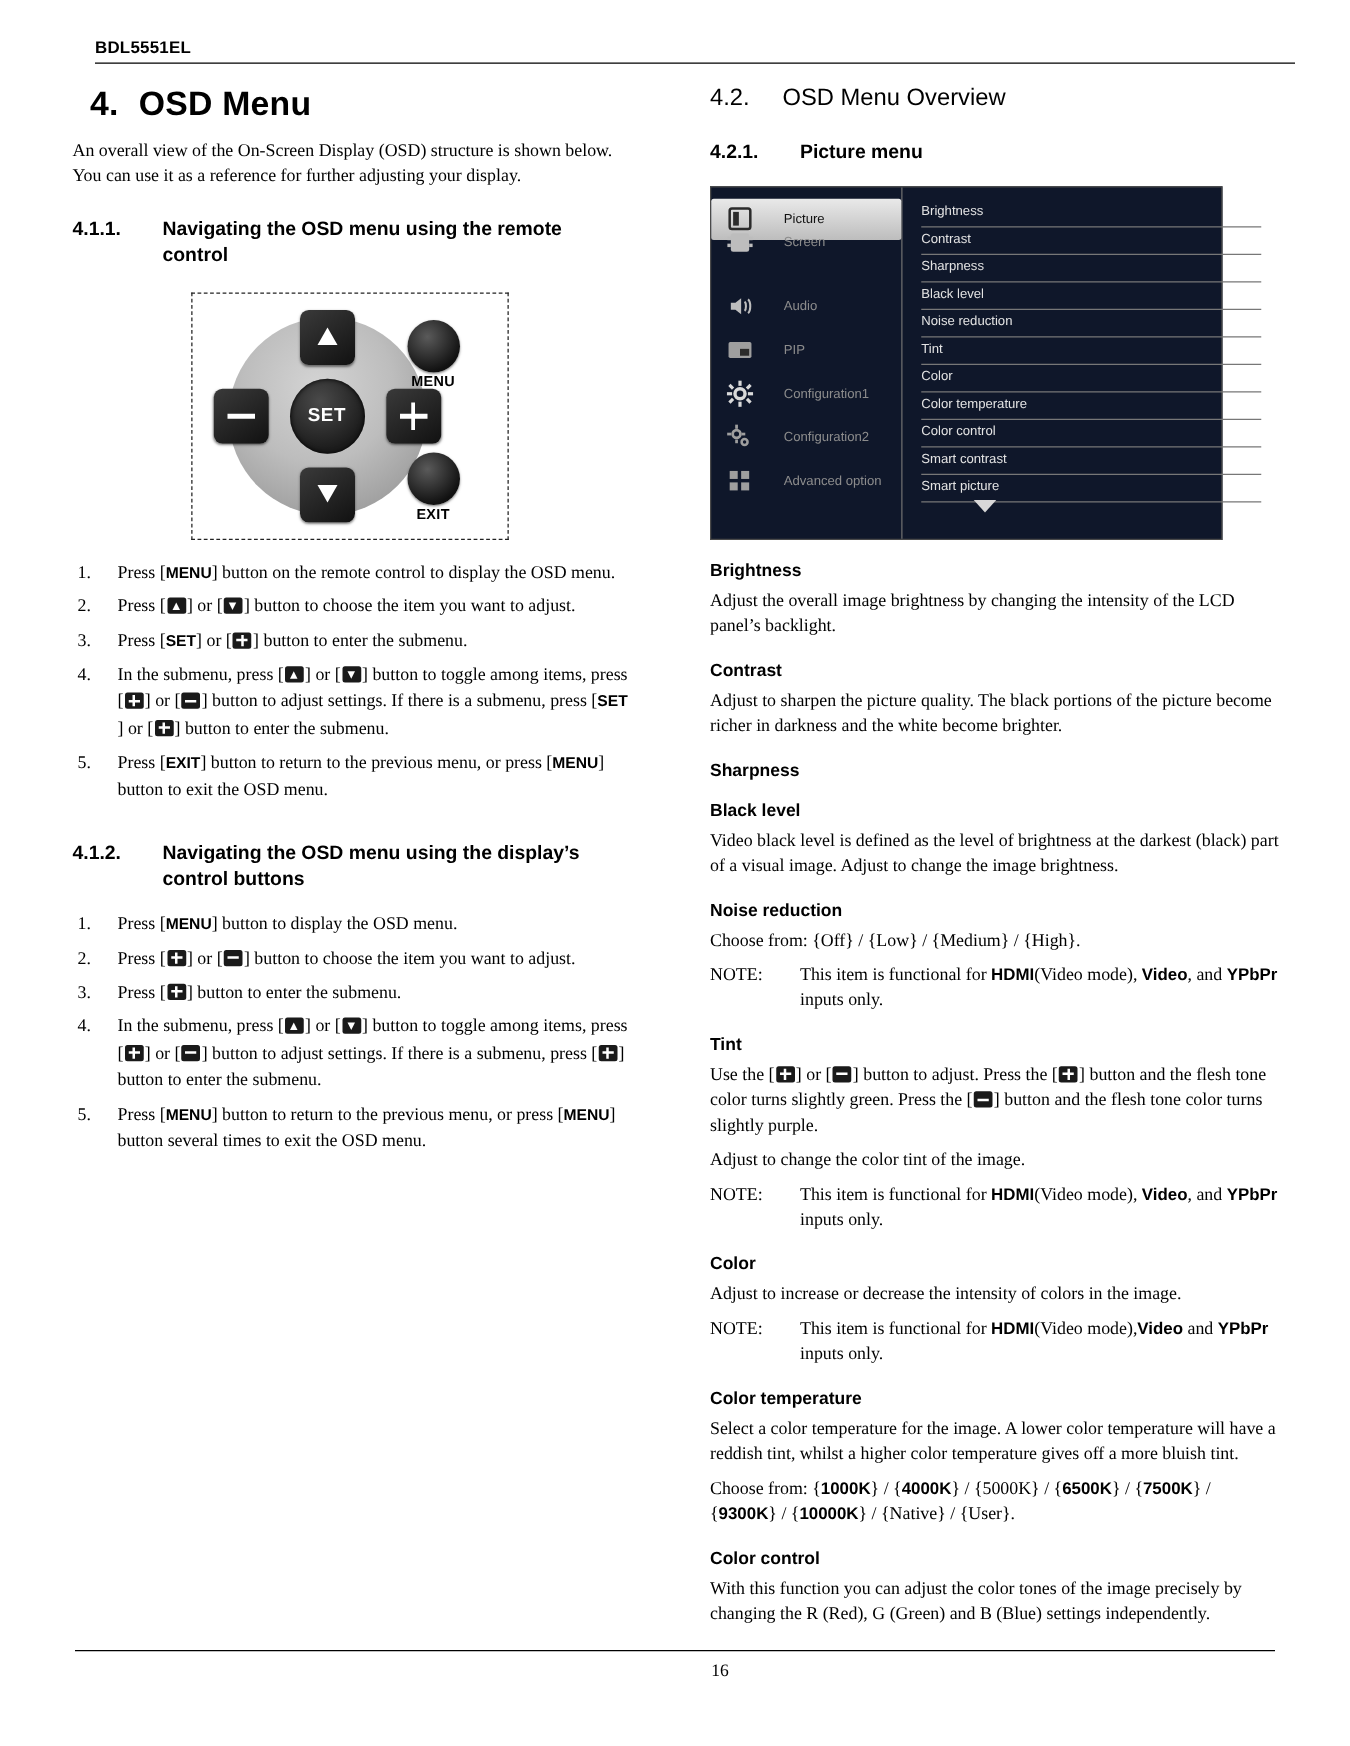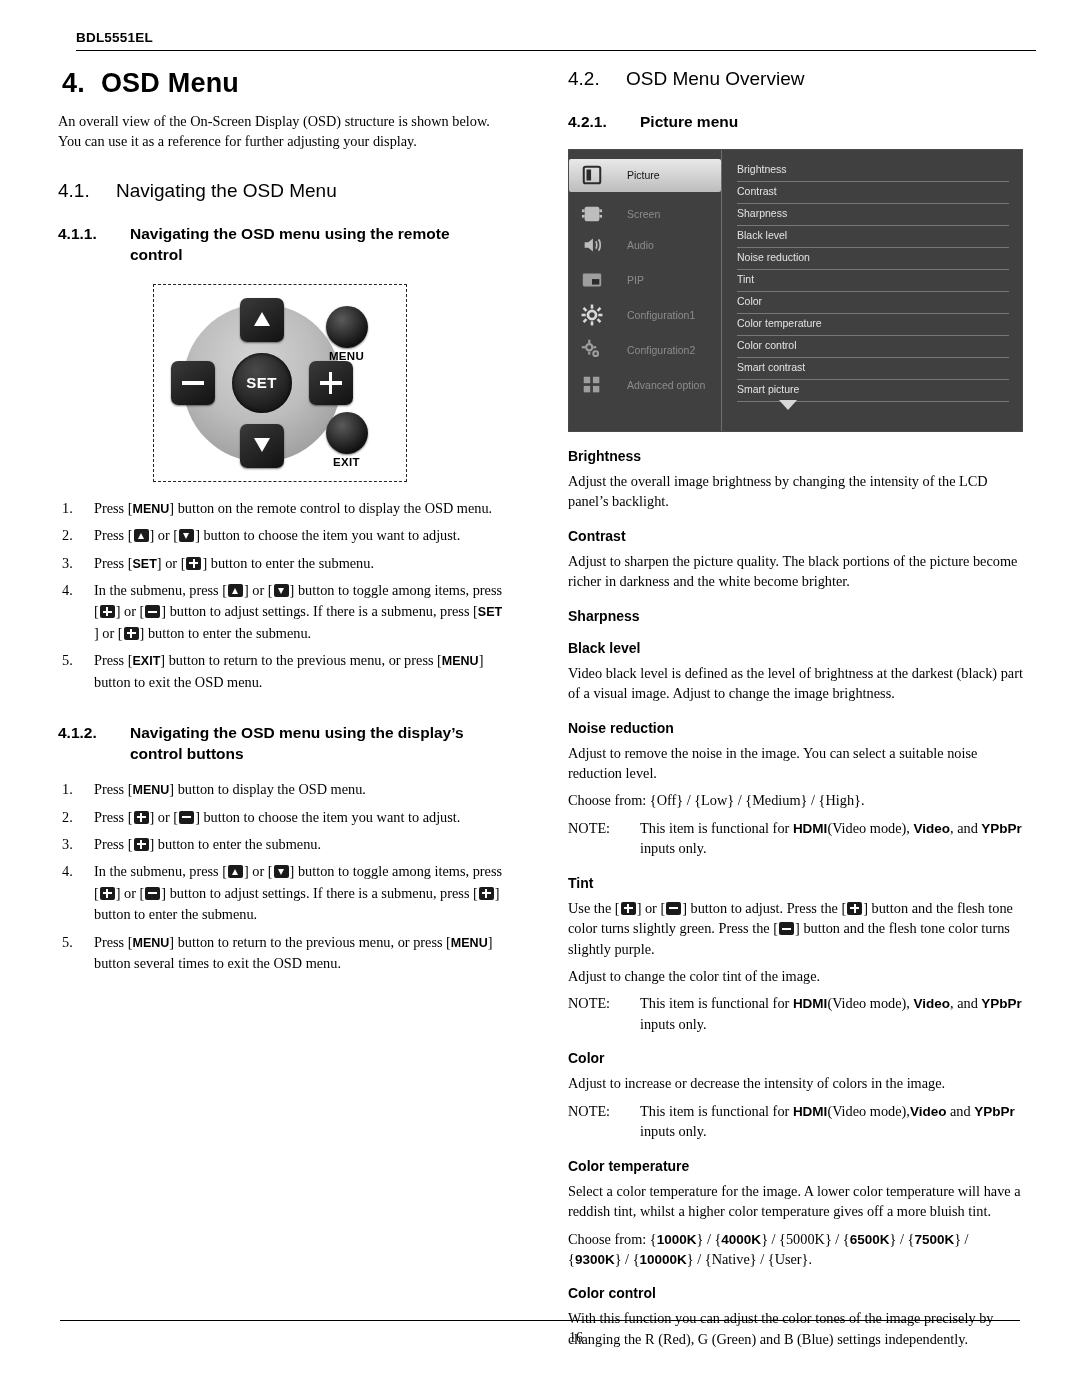--- a/index.html
+++ b/index.html
@@ -72,21 +72,21 @@
     position: absolute;
     left: 568px;
     top: 60px;
     width: 455px;
   }
 
   h1.chapter {
     font-family: "Liberation Sans", sans-serif;
     font-weight: bold;
     font-size: 27px;
-    margin: 8px 0 0 4px;
+    margin: 8px 0 0 14px;
     letter-spacing: 0.2px;
   }
   h1.chapter .num { margin-right: 16px; }
 
   h2.sec {
     font-family: "Liberation Sans", sans-serif;
     font-weight: normal;
     font-size: 19px;
     margin: 28px 0 0 0;
   }
@@ -301,23 +301,23 @@
     width: 80px;
     text-align: center;
   }
   .rbtn-label.menu { left: 154px; top: 66px; }
   .rbtn-label.exit { left: 154px; top: 172px; }
 
   
   .osd {
     position: relative;
     margin-top: 16px;
-    width: 455px;
+    width: 410px;
     height: 283px;
-    background: #404040;
+    background: #0f172a;
     border: 1px solid #4a4a4a;
     box-sizing: border-box;
   }
   .osd-left {
     position: absolute;
     left: 0; top: 0;
     width: 153px; height: 281px;
     border-right: 1px solid #6f6f6f;
     box-sizing: border-box;
   }
@@ -412,23 +412,20 @@
   </div>
 
   <div class="col-left">
 
     <h1 class="chapter">
       <span class="num">4.</span><span>OSD Menu</span>
     </h1>
 
     <p class="body">An overall view of the On-Screen Display (OSD) structure is shown below. You can use it as a reference for further adjusting your display.</p>
 
-    <h2 class="sec">
-      <span class="num">4.1.</span><span>Navigating  the OSD Menu</span>
-    </h2>
 
     <h3 class="sub">
       <span class="num">4.1.1.</span><span class="txt">Navigating the OSD menu using the remote control</span>
     </h3>
 
     <div class="remote-wrap">
       <div class="remote-dash"></div>
       <div class="dpad">
         <div class="btn-sq up">
             <div class="tri-up"></div>
@@ -482,21 +479,21 @@
 
     <div class="osd">
       <div class="osd-left" id="osd-left">
           <div class="osd-item sel" style="top: 9px;">
             <span class="ic"><svg viewBox="0 0 24 24" width="22" height="22">
                 <rect x="3" y="3" width="18" height="18" rx="2" fill="none" stroke="#2b2b2b" stroke-width="2.2"></rect>
                 <rect x="6" y="6" width="5" height="12" fill="#2b2b2b"></rect>
               </svg></span>
             <span class="lb">Picture</span>
           </div>
-          <div class="osd-item dim" style="top: 48px; text-align: center;">
+          <div class="osd-item dim" style="top: 28px; text-align: center;">
             <span class="ic"><svg viewBox="0 0 24 24" width="22" height="22">
                 <rect x="4" y="4" width="16" height="16" rx="2" fill="#bdbdbd"></rect>
                 <rect x="1" y="7" width="3" height="3" fill="#bdbdbd"></rect>
                 <rect x="1" y="13" width="3" height="3" fill="#bdbdbd"></rect>
                 <rect x="20" y="7" width="3" height="3" fill="#bdbdbd"></rect>
                 <rect x="20" y="13" width="3" height="3" fill="#bdbdbd"></rect>
               </svg></span>
             <span class="lb">Screen</span>
           </div>
           <div class="osd-item dim" style="top: 79px;">
@@ -571,21 +568,20 @@
 
     <div id="entries">
         <h4 class="item">Brightness</h4>
         <p class="desc">Adjust the overall image brightness by changing the intensity of the LCD panel’s backlight.</p>
         <h4 class="item">Contrast</h4>
         <p class="desc">Adjust to sharpen the picture quality. The black portions of the picture become richer in darkness and the white become brighter.</p>
         <h4 class="item">Sharpness</h4>
         <h4 class="item">Black level</h4>
         <p class="desc">Video black level is defined as the level of brightness at the darkest (black) part of a visual image. Adjust to change the image brightness.</p>
         <h4 class="item">Noise reduction</h4>
-        <p class="desc">Adjust to remove the noise in the image. You can select a suitable noise reduction level.</p>
         <p class="desc">Choose from: {Off} / {Low} / {Medium} / {High}.</p>
         <p class="note"><span class="nlab">NOTE:</span>This item is functional for <span class="b">HDMI</span>(Video mode), <span class="b">Video</span>, and <span class="b">YPbPr</span> inputs only.</p>
         <h4 class="item">Tint</h4>
         <p class="desc">Use the [<span class="keybox plus"></span>] or [<span class="keybox minus"></span>] button to adjust. Press the [<span class="keybox plus"></span>] button and the flesh tone color turns slightly green. Press the [<span class="keybox minus"></span>] button and the flesh tone color turns slightly purple.</p>
         <p class="desc">Adjust to change the color tint of the image.</p>
         <p class="note"><span class="nlab">NOTE:</span>This item is functional for <span class="b">HDMI</span>(Video mode), <span class="b">Video</span>, and <span class="b">YPbPr</span> inputs only.</p>
         <h4 class="item">Color</h4>
         <p class="desc">Adjust to increase or decrease the intensity of colors in the image.</p>
         <p class="note"><span class="nlab">NOTE:</span>This item is functional for <span class="b">HDMI</span>(Video mode),<span class="b">Video</span> and <span class="b">YPbPr</span> inputs only.</p>
         <h4 class="item">Color temperature</h4>

